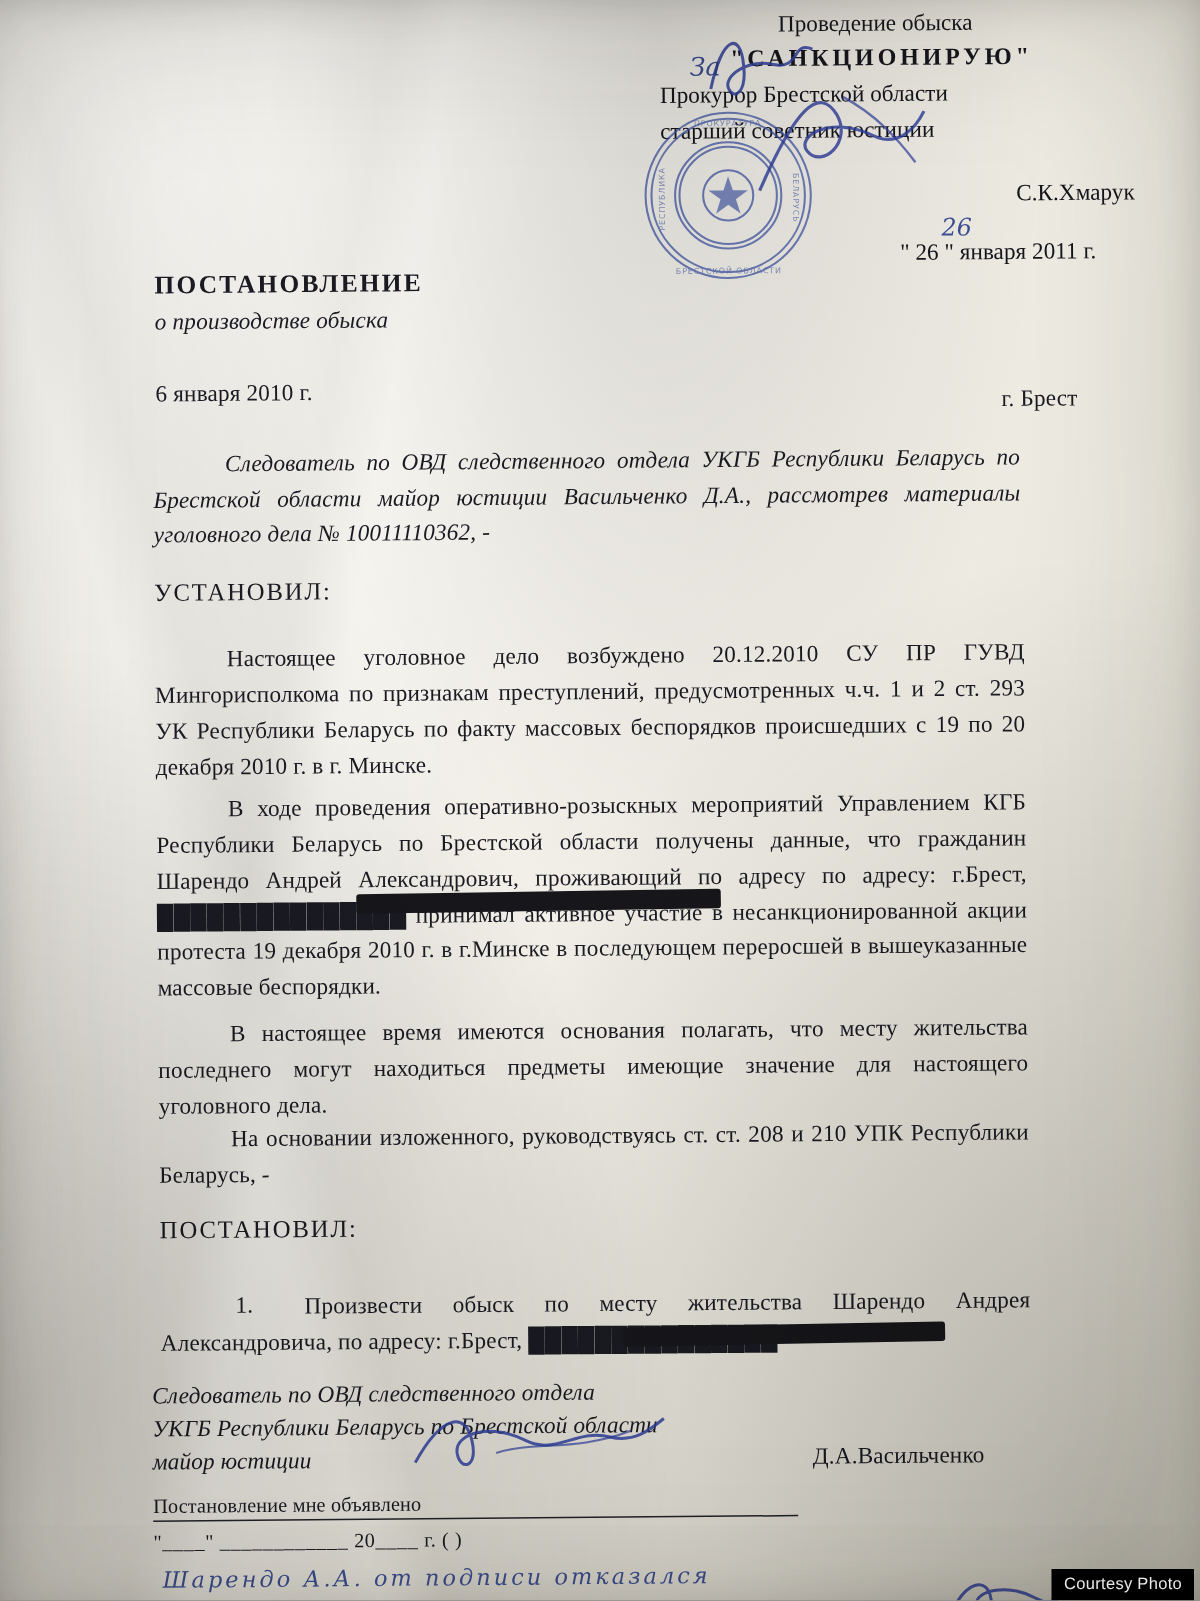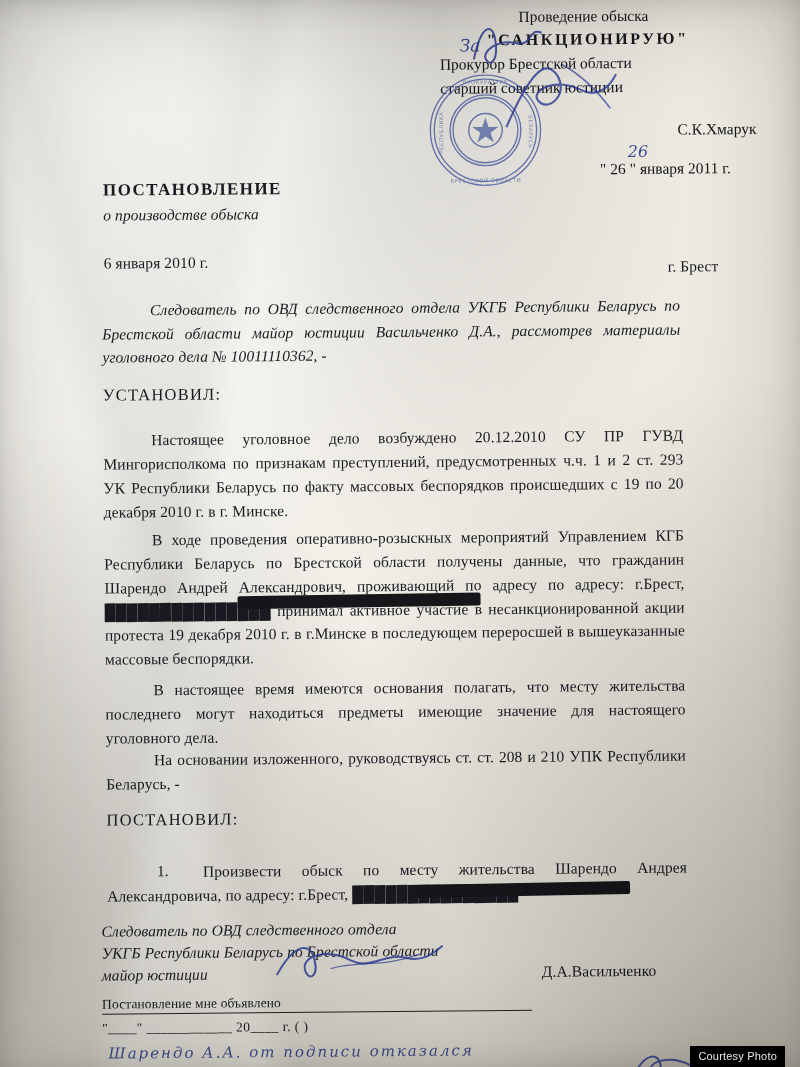--- a/index.html
+++ b/index.html
@@ -123,21 +123,21 @@
   
   .ruleline {
     position: absolute;
     border-bottom: 1px solid #23232b;
     height: 0;
   }
 
   
   #credit {
     position: absolute;
-    right: 15px;
+    right: 4px;
     bottom: 0;
     background: #000;
     color: #e8e8e8;
     font-family: "Liberation Sans", sans-serif;
     font-size: 11px;
     padding: 4px 8px 5px 8px;
     letter-spacing: 0.2px;
   }
 </style>
 </head>

